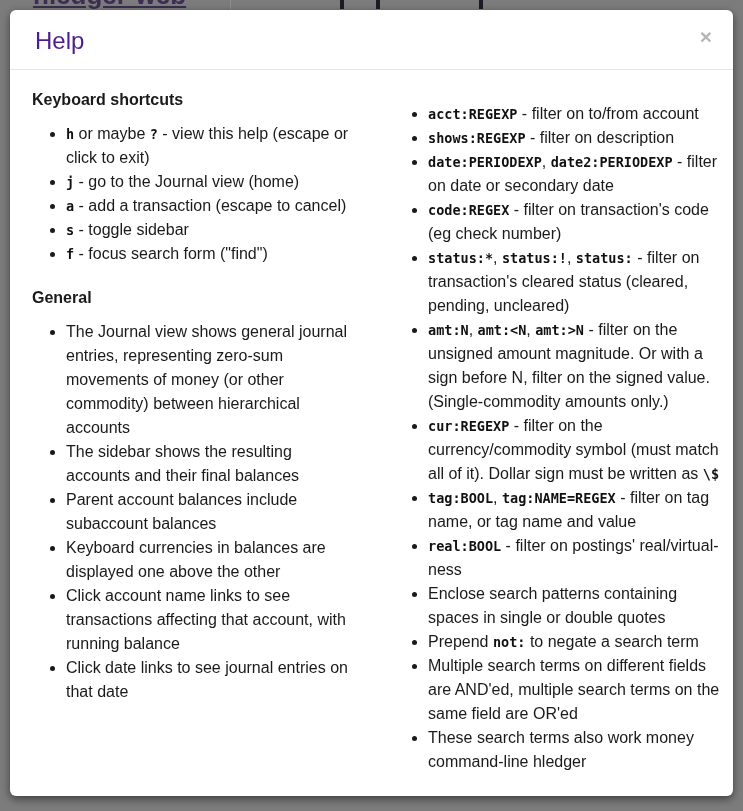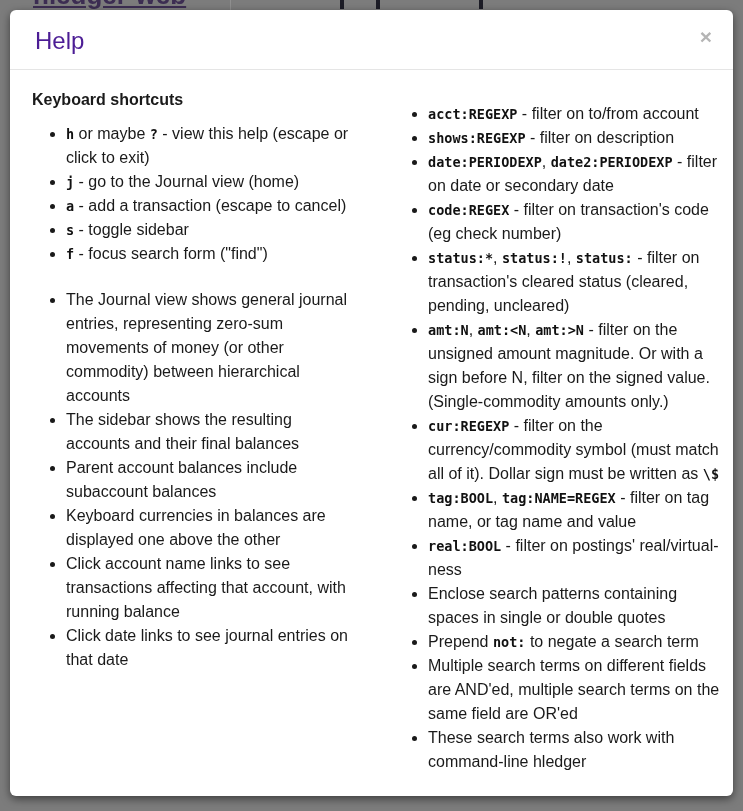--- a/index.html
+++ b/index.html
@@ -117,20 +117,21 @@
   <div class="modal-body">
       <div class="col">
         <p class="sec-heading">Keyboard shortcuts</p>
         <ul>
           <li><code>h</code> or maybe <code>?</code> - view this help (escape or click to exit)</li>
           <li><code>j</code> - go to the Journal view (home)</li>
           <li><code>a</code> - add a transaction (escape to cancel)</li>
           <li><code>s</code> - toggle sidebar</li>
           <li><code>f</code> - focus search form ("find")</li>
         </ul>
+        <p class="sec-heading">General</p>
         <ul>
           <li>The Journal view shows general journal entries, representing zero-sum movements of money (or other commodity) between hierarchical accounts</li>
           <li>The sidebar shows the resulting accounts and their final balances</li>
           <li>Parent account balances include subaccount balances</li>
           <li>Keyboard currencies in balances are displayed one above the other</li>
           <li>Click account name links to see transactions affecting that account, with running balance</li>
           <li>Click date links to see journal entries on that date</li>
         </ul>
       </div>
       <div class="col">
@@ -140,17 +141,17 @@
           <li><code>date:PERIODEXP</code>, <code>date2:PERIODEXP</code> - filter on date or secondary date</li>
           <li><code>code:REGEX</code> - filter on transaction's code (eg check number)</li>
           <li><code>status:*</code>, <code>status:!</code>, <code>status:</code> - filter on transaction's cleared status (cleared, pending, uncleared)</li>
           <li><code>amt:N</code>, <code>amt:&lt;N</code>, <code>amt:&gt;N</code> - filter on the unsigned amount magnitude. Or with a sign before N, filter on the signed value. (Single-commodity amounts only.)</li>
           <li><code>cur:REGEXP</code> - filter on the currency/commodity symbol (must match all of it). Dollar sign must be written as <code>\$</code></li>
           <li><code>tag:BOOL</code>, <code>tag:NAME=REGEX</code> - filter on tag name, or tag name and value</li>
           <li><code>real:BOOL</code> - filter on postings' real/virtual-ness</li>
           <li>Enclose search patterns containing spaces in single or double quotes</li>
           <li>Prepend <code>not:</code> to negate a search term</li>
           <li>Multiple search terms on different fields are AND'ed, multiple search terms on the same field are OR'ed</li>
-          <li>These search terms also work with command-line hledger</li>
+          <li>These search terms also work money command-line hledger</li>
         </ul>
       </div>
     </div>
 </div>
 
 </body></html>

